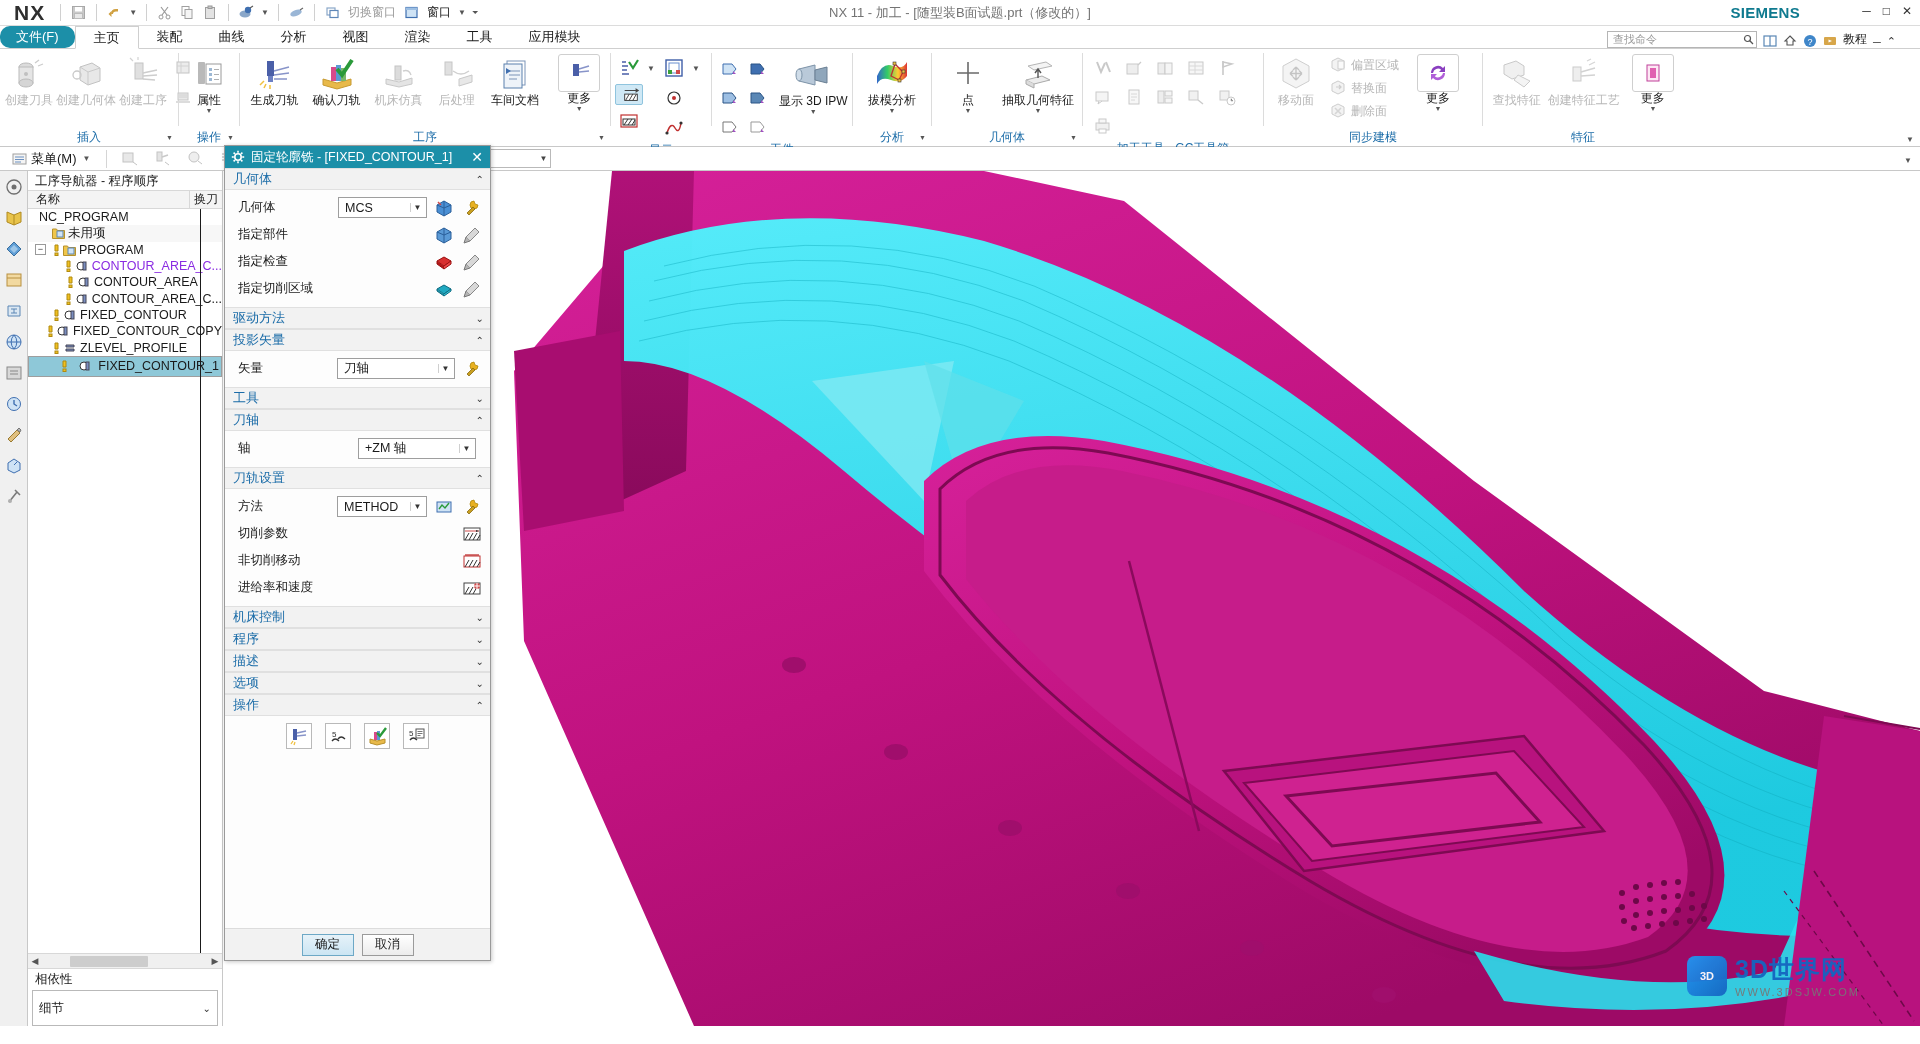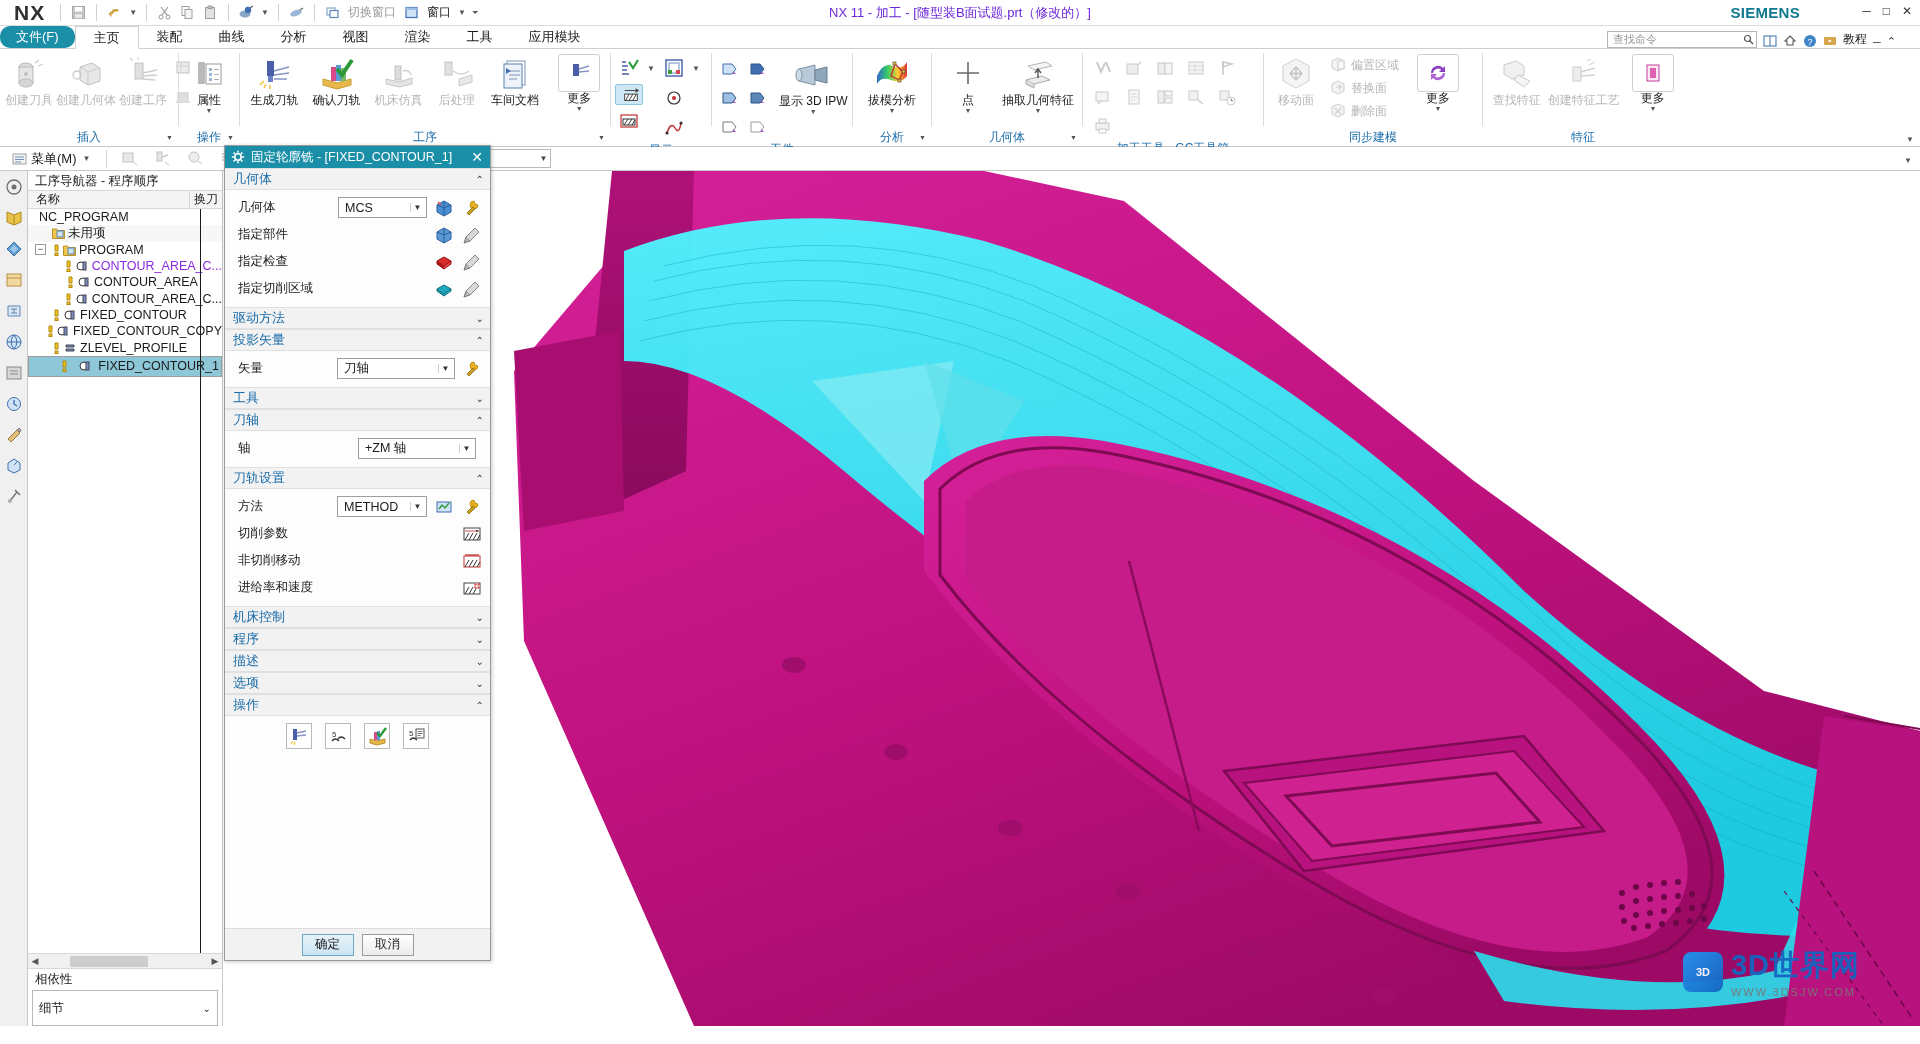--- a/index.html
+++ b/index.html
@@ -30,21 +30,21 @@
   .qat .sep { width: 1px; height: 17px; background: #d0d0d0; margin: 0 5px; }
   .qat-btn {
     width: 21px; height: 21px; display: flex; align-items: center; justify-content: center;
     border-radius: 2px;
   }
   .qat-text { font-size: 12px; color: #9a9a9a; padding: 0 3px; }
   .qat-text.on { color: #1a1a1a; }
   .caret { font-size: 8px; color: #555; padding: 0 2px; }
   .title-center {
     position: absolute; left: 0; right: 0; text-align: center;
-    font-size: 13px; color: #6d28d9; pointer-events: none;
+    font-size: 13px; color: #737373; pointer-events: none;
   }
   .siemens {
     position: absolute; right: 120px; top: 4px;
     font-size: 15px; font-weight: bold; color: #0f7a8f; letter-spacing: .3px;
   }
   .winbtns { position: absolute; right: 8px; top: 4px; display: flex; gap: 12px; align-items: center;}
   .winbtns span { font-size: 12px; color: #333; cursor: default; }
 
   
   .tabbar {
@@ -171,21 +171,21 @@
   }
   .wm {
     position: absolute; right: 60px; bottom: 28px;
     display: flex; align-items: center; gap: 8px; opacity: .95;
   }
   .wm-badge {
     width: 40px; height: 40px; border-radius: 8px;
     background: linear-gradient(135deg,#2196f3,#1565c0);
     display:flex; align-items:center; justify-content:center; color:#fff; font-size:11px; font-weight:bold;
   }
-  .wm-t1 { font-size: 29px; font-weight: bold; color: #1565c0; letter-spacing: 1px; }
+  .wm-t1 { font-size: 25px; font-weight: bold; color: #1565c0; letter-spacing: 1px; }
   .wm-t2 { font-size: 11px; color: #777; letter-spacing: 2px; }
 
   
   .dialog {
     position: absolute; left: 224px; top: 145px; width: 267px; height: 816px;
     background: #fafafa; border: 1px solid #9a9a9a;
     box-shadow: 1px 1px 4px rgba(0,0,0,.22);
     display: flex; flex-direction: column; z-index: 30;
   }
   .dlg-title {

